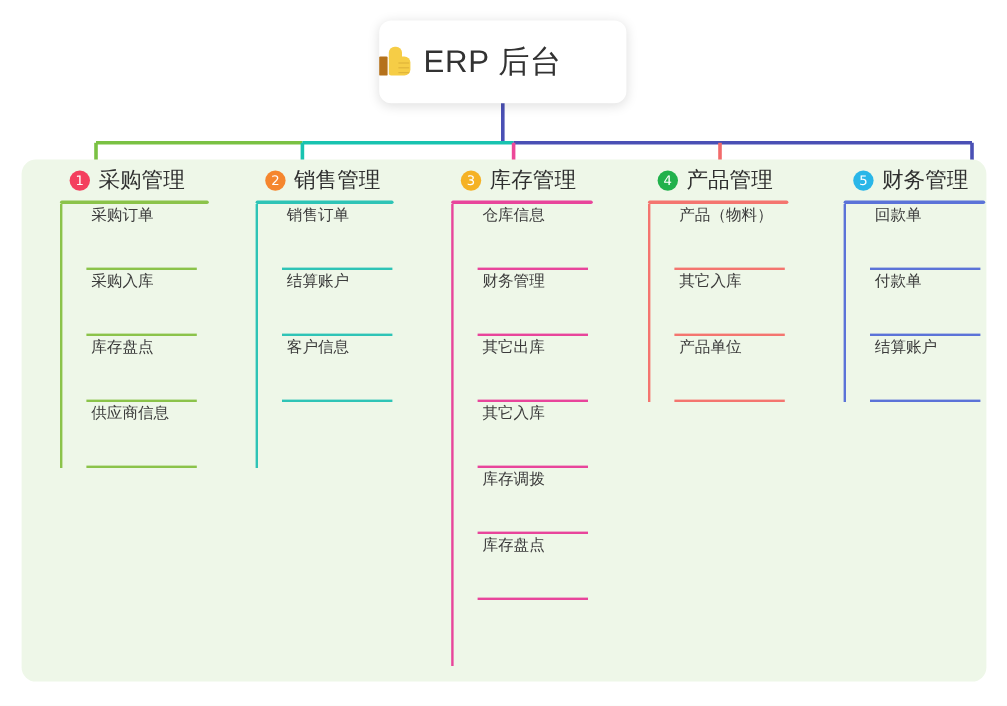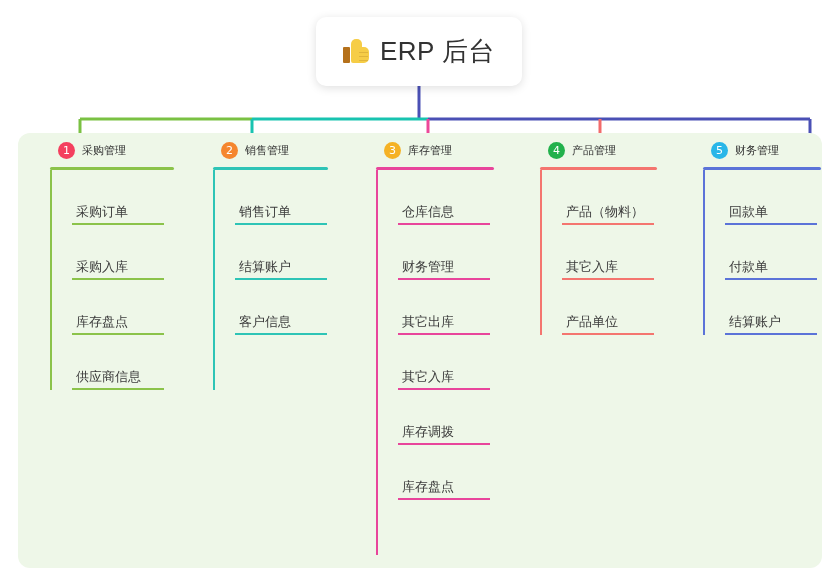--- a/index.html
+++ b/index.html
@@ -21,21 +21,21 @@
     position: absolute;
     left: 316px;
     top: 17px;
     width: 206px;
     height: 69px;
     background: #ffffff;
     border-radius: 10px;
     box-shadow: 0 2px 10px rgba(0,0,0,0.13);
     display: flex;
     align-items: center;
-    justify-content: center;
+    justify-content: flex-start;
     gap: 10px;
     z-index: 5;
   }
   #root-emoji {
     font-size: 25px;
     line-height: 1;
     display: inline-block;
     width: 27px;
     height: 27px;
     position: relative;
@@ -113,21 +113,21 @@
     height: 17px;
     border-radius: 50%;
     color: #ffffff;
     font-size: 11px;
     line-height: 17px;
     text-align: center;
     flex: 0 0 auto;
     font-family: "DejaVu Sans", sans-serif;
   }
   .col-title {
-    font-size: 11px;
+    font-size: 18px;
     color: #2f2f2f;
     white-space: nowrap;
   }
   .col-rule {
     height: 3px;
     margin-left: 10px;
     border-radius: 2px;
   }
   .children {
     position: relative;
@@ -138,21 +138,20 @@
     position: absolute;
     left: 0;
     top: 0;
     width: 2px;
   }
   .leaf {
     position: relative;
     height: 55px;
     margin-left: 22px;
     display: flex;
-    align-items: flex-end;
     box-sizing: border-box;
   }
   .leaf-label {
     font-size: 13px;
     color: #3b3b3b;
     white-space: nowrap;
     padding: 0 0 4px 4px;
   }
   .leaf-rule {
     position: absolute;

